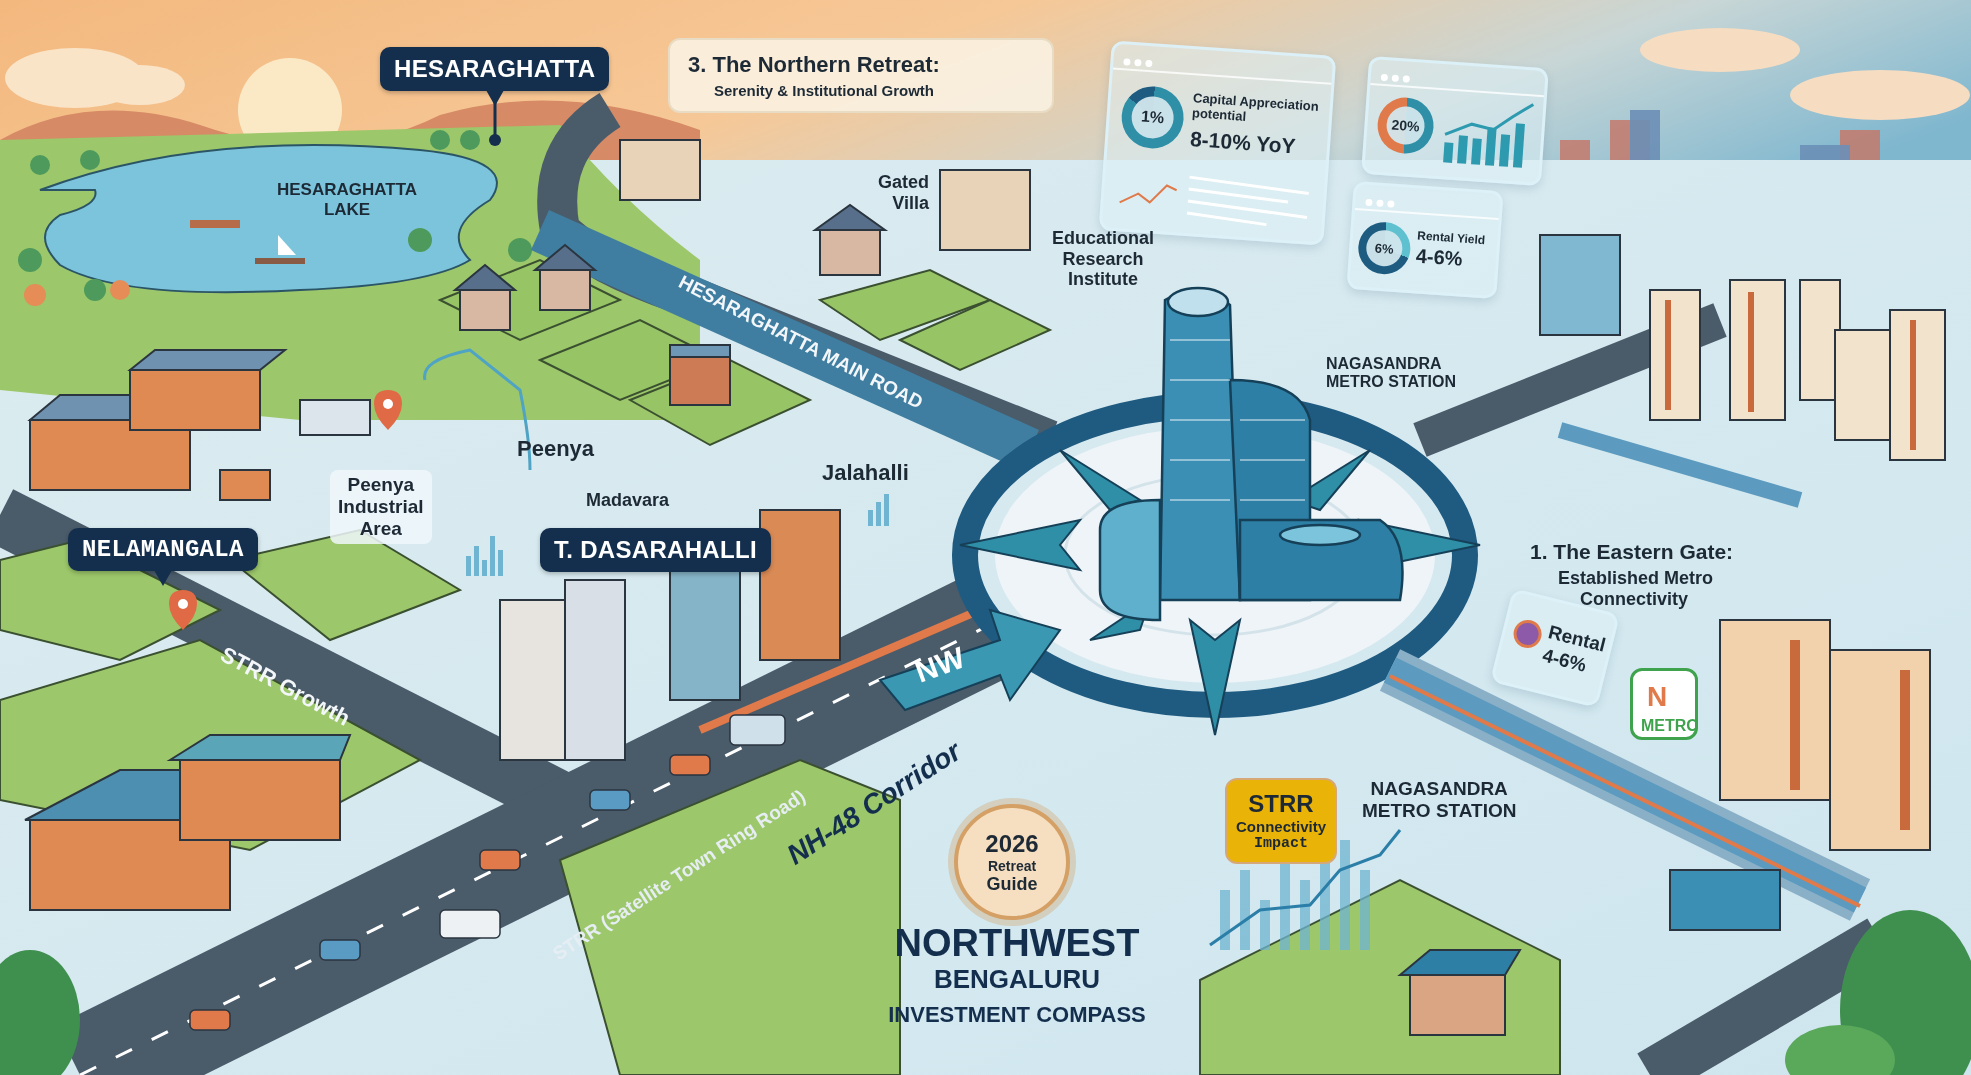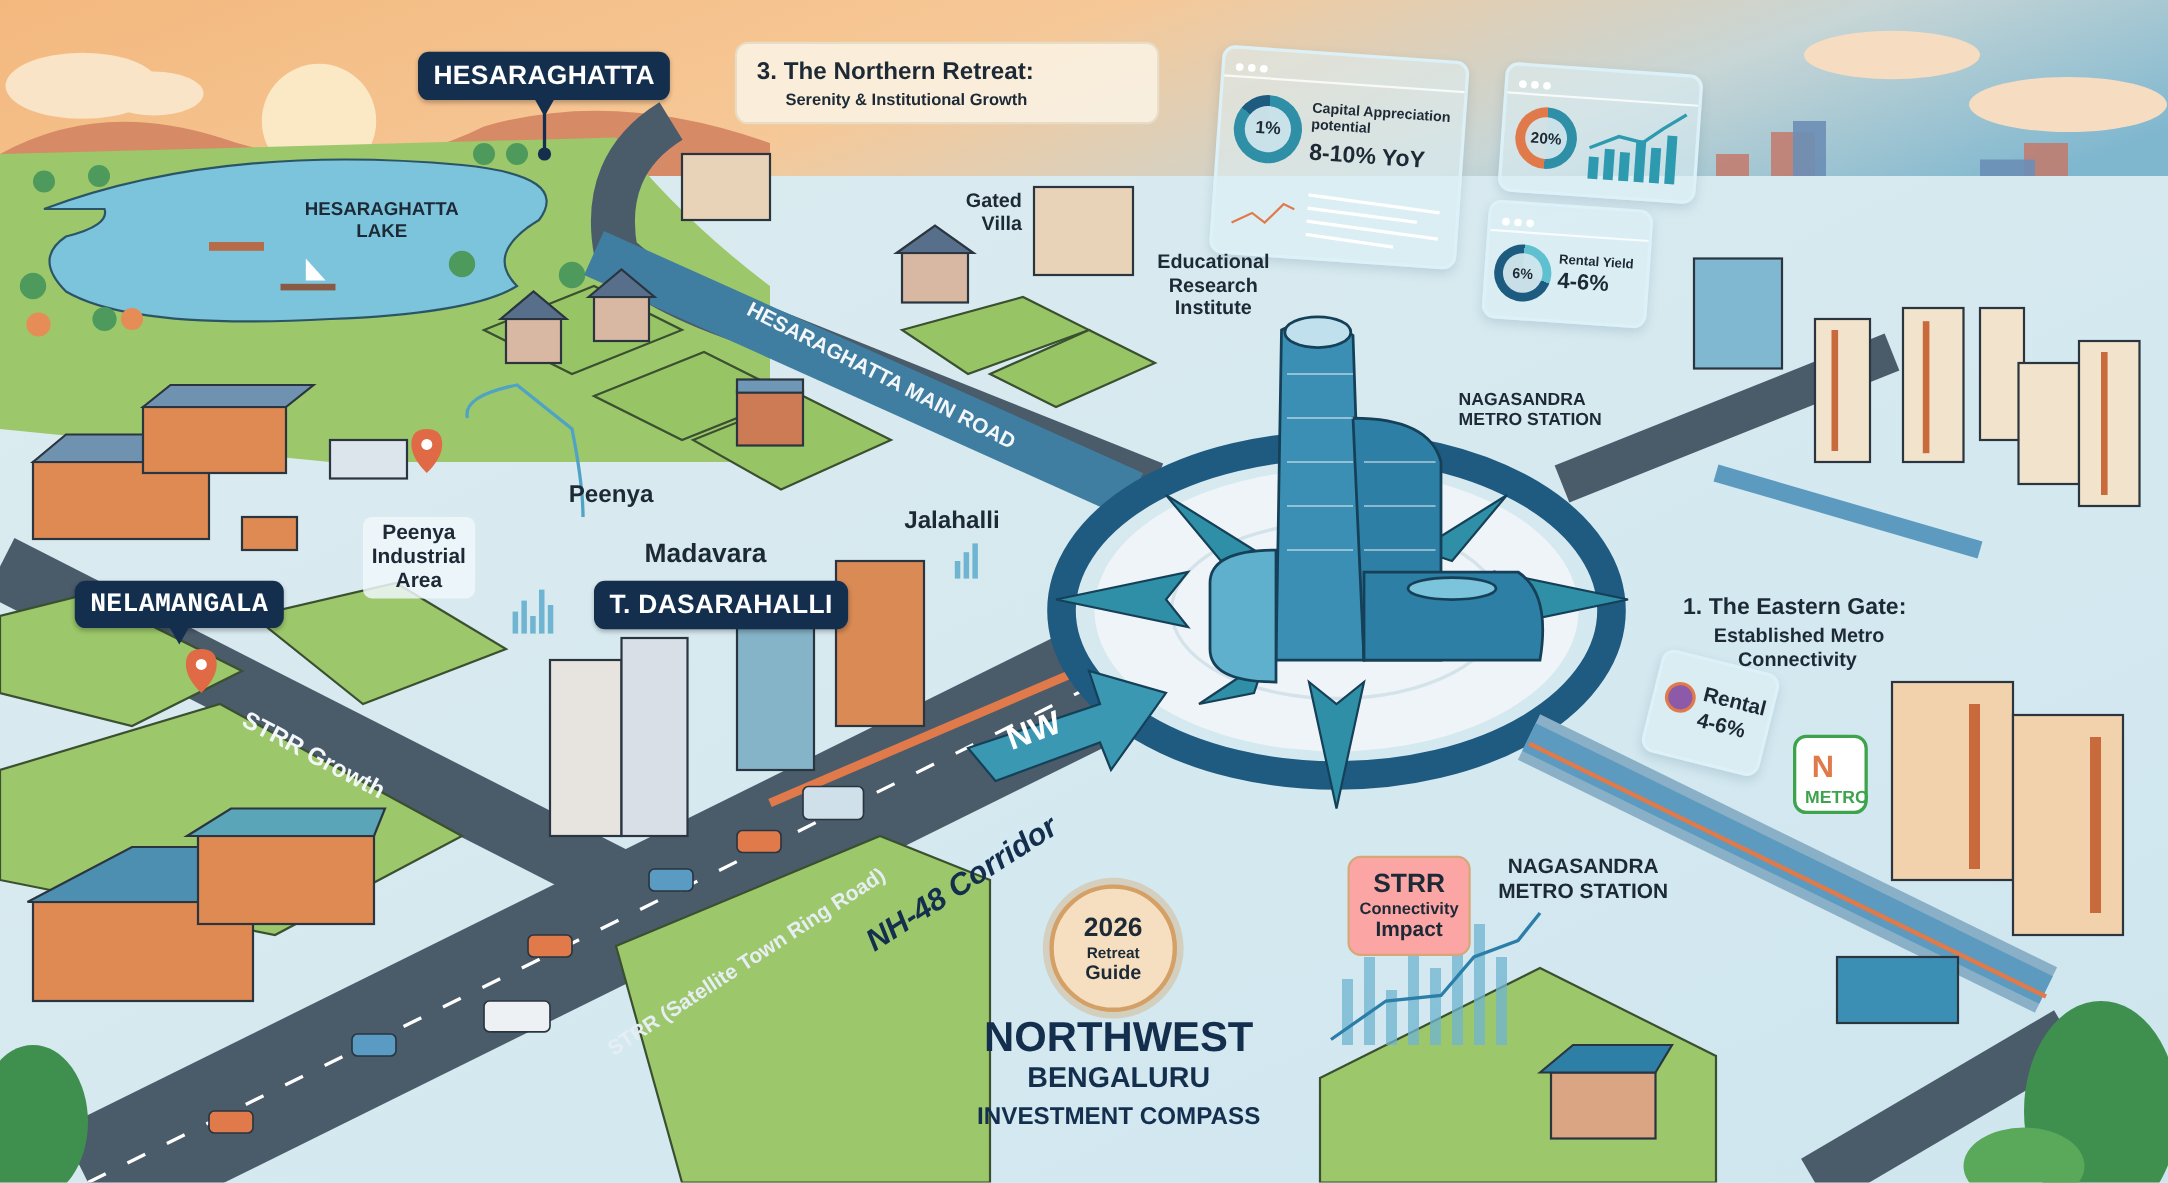--- a/index.html
+++ b/index.html
@@ -274,24 +274,24 @@
   <div style="font-size:22px; font-weight:bold;">3. The Northern Retreat:</div>
   <div style="font-size:15px; font-weight:bold; padding-left:26px; margin-top:4px;">Serenity &amp; Institutional Growth</div>
 </div>
 
 <div class="plain-label" style="left:1530px; top:540px; font-size:21px;">
   <div>1. The Eastern Gate:</div>
   <div style="font-size:18px; padding-left:28px; margin-top:4px;">Established Metro</div>
   <div style="font-size:18px; padding-left:50px;">Connectivity</div>
 </div>
 
-<div class="callout" style="left:1225px; top:778px; width:112px; padding:10px 8px; text-align:center; background:#fca5a5; border-color:#d7a877;">
+<div class="callout" style="left:1225px; top:778px; width:112px; padding:10px 8px; text-align:center; background:#eab308; border-color:#d7a877;">
   <div style="font-size:24px; font-weight:bold;">STRR</div>
   <div style="font-size:15px; font-weight:bold;">Connectivity</div>
-  <div style="font-size:19px; font-weight:bold;">Impact</div>
+  <div style="font-size:15px; font-weight:bold;font-family:Liberation Mono, monospace;">Impact</div>
 </div>
 
 <div class="glass" style="left:1105px; top:48px; width:225px; height:190px; transform:rotate(4deg);">
   <div class="bar"><span class="dot"></span><span class="dot"></span><span class="dot"></span></div>
   <div class="donut" style="left:12px; top:40px; width:62px; height:62px; background:conic-gradient(#2e8fa6 0 85%, #1d5c80 85% 100%);">
     <span style="width:42px; height:42px; font-size:16px;">1%</span>
   </div>
   <div class="abs" style="left:82px; top:42px; font-size:13px; font-weight:bold; color:#1d2a36; line-height:1.15;">
     <div>Capital Appreciation</div>
     <div>potential</div>
@@ -358,21 +358,21 @@
   <div>Educational</div>
   <div>Research</div>
   <div>Institute</div>
 </div>
 <div class="plain-label" style="left:517px; top:436px; font-size:22px;">Peenya</div>
 <div class="plain-label" style="left:330px; top:470px; font-size:19px; text-align:center; background:rgba(240,247,250,0.85); border-radius:8px; padding:4px 8px;">
   <div>Peenya</div>
   <div>Industrial</div>
   <div>Area</div>
 </div>
-<div class="plain-label" style="left:586px; top:490px; font-size:24px;">Madavara</div>
+<div class="plain-label" style="left:586px; top:490px; font-size:18px;">Madavara</div>
 <div class="plain-label" style="left:822px; top:460px; font-size:22px;">Jalahalli</div>
 <div class="plain-label" style="left:1326px; top:355px; font-size:16px;">
   <div>NAGASANDRA</div>
   <div>METRO STATION</div>
 </div>
 <div class="plain-label" style="left:1362px; top:778px; font-size:19px; text-align:center;">
   <div>NAGASANDRA</div>
   <div>METRO STATION</div>
 </div>
 

